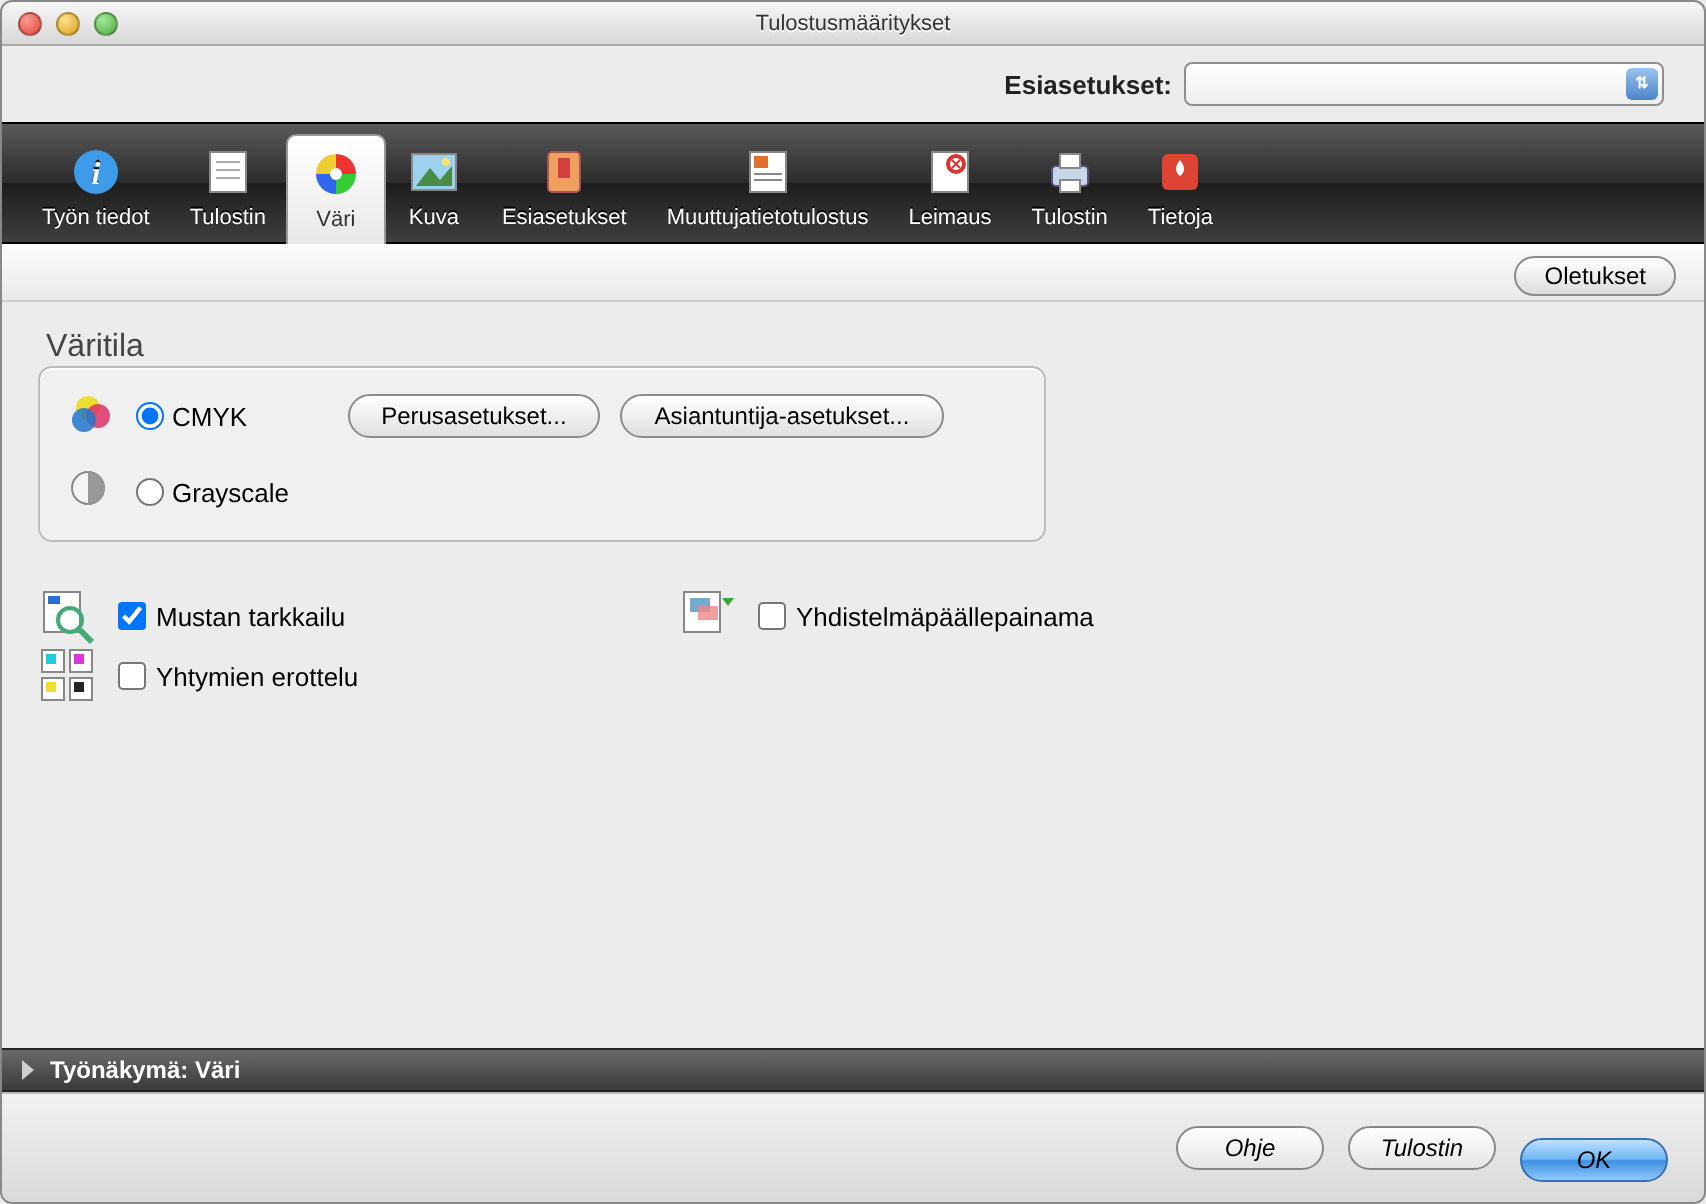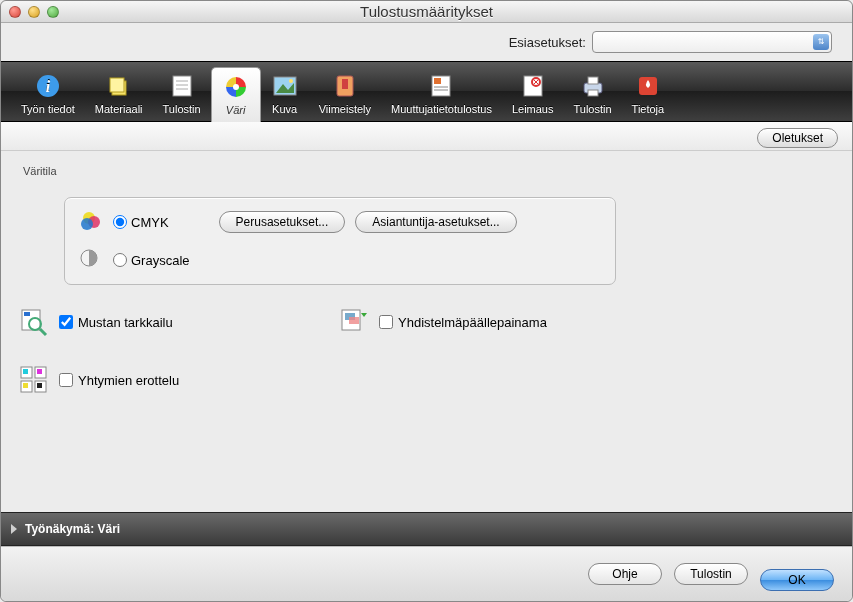--- a/index.html
+++ b/index.html
@@ -24,27 +24,28 @@
     position: relative;
     border-radius: 6px 6px 0 0;
   }
   .traffic-lights { display: flex; gap: 7px; padding-left: 8px; }
   .tl { width: 12px; height: 12px; border-radius: 50%; border: 0.5px solid rgba(0,0,0,0.25); }
   .tl-red { background: radial-gradient(circle at 35% 30%, #ff9b92, #d9453a); }
   .tl-yellow { background: radial-gradient(circle at 35% 30%, #ffe08a, #d8a020); }
   .tl-green { background: radial-gradient(circle at 35% 30%, #a3e99a, #4fa83e); }
   .title-text {
     position: absolute; left: 0; right: 0; text-align: center;
-    font-size: 15px; color: #333; pointer-events: none;
+    font-size: 11px; color: #333; pointer-events: none;
     text-shadow: 0 1px 0 #fff;
   }
   .preset-row {
     padding: 8px 20px 8px 0;
     display: flex; justify-content: flex-end; align-items: center; gap: 6px;
     background: #ececec;
+    font-weight: bold;
   }
   .preset-row label { font-size: 13px; color: #222; }
   .preset-select {
     width: 240px; height: 22px;
     background: linear-gradient(to bottom,#fff,#eee);
     border: 1px solid #8e8e8e; border-radius: 4px;
     position: relative;
   }
   .preset-arrow {
     position: absolute; right: 2px; top: 2px; bottom: 2px; width: 16px;
@@ -70,87 +71,85 @@
     width: 28px; height: 28px; display:flex;align-items:center;justify-content:center;
     margin-bottom: 3px;
   }
   .tab.active {
     background: linear-gradient(to bottom,#fff,#e8e8e8);
     color: #333; text-shadow: none;
     border-radius: 5px 5px 0 0;
     border: 1px solid #999;
     border-bottom: none;
     margin-bottom: -1px;
-    font-style: italic;
   }
   .content-wrap {
     flex: 1; display: flex; flex-direction: column;
     background: #ececec;
   }
   .defaults-row {
     display: flex; justify-content: flex-end;
     padding: 6px 14px 2px 11px;
     background: linear-gradient(to bottom,#fbfbfb,#eaeaea);
     border-bottom: 1px solid #ccc;
   }
   .pill-btn {
     background: linear-gradient(to bottom,#fff,#ddd);
     border: 1px solid #8b8b8b; border-radius: 11px;
     padding: 2px 14px; font-size: 12px; cursor: pointer;
     box-shadow: 0 1px 0 #fff inset;
   }
   .content {
     flex:1; padding: 14px 18px;
   }
-  .group-label { font-size: 11px; color: #444; margin-bottom: 20px; margin-left: 4px; }
+  .group-label { font-size: 16px; color: #444; margin-bottom: 0; margin-left: 4px; }
   .group-box {
     border: 1px solid #bcbcbc; border-radius: 7px;
     background: #f0f0f0;
     padding: 12px 14px;
-    width: 552px;
+    width: 504px;
     box-shadow: 0 1px 0 #fff inset;
-    margin-left: 45px;
   }
   .row { display: flex; align-items: center; gap: 10px; }
   .color-row { margin-bottom: 14px; }
   .mini-icon { width: 24px; height: 24px; }
   .radio-label { font-size: 13px; display: flex; align-items: center; gap: 4px; }
   .btn {
     background: linear-gradient(to bottom,#fff,#e0e0e0);
     border: 1px solid #8b8b8b; border-radius: 12px;
     padding: 3px 16px; font-size: 12px; cursor: pointer;
   }
   .checks {
     display: grid; grid-template-columns: 320px 320px;
-    margin-top: 22px; row-gap: 28px;
+    margin-top: 22px; 
   }
   .check-item { display: flex; align-items: center; gap: 10px; }
   .check-icon { width: 30px; height: 30px; }
   .check-label { font-size: 13px; display:flex; align-items:center; gap:5px; }
   .footer-bar {
-    height: 34px;
+    height: 22px;
     background: linear-gradient(to bottom,#6a6a6a,#3a3a3a);
     color: #fff; font-size: 12px;
     display: flex; align-items: center; padding: 0 10px;
     border-top:1px solid #222; border-bottom:1px solid #222;
   }
   .footer-bar .disc {
     width:0;height:0;border-top:5px solid transparent;border-bottom:5px solid transparent;border-left:6px solid #cfcfcf;margin-right:8px;
   }
   .button-row {
     background: linear-gradient(to bottom,#f2f2f2,#d9d9d9);
     border-top: 1px solid #bbb;
     display:flex; justify-content:flex-end; align-items:center;
     gap: 12px; padding: 10px 18px; border-radius: 0 0 6px 6px;
   }
   .aqua-btn {
     min-width: 74px; height: 22px;
     border: 1px solid #888; border-radius: 11px;
     background: linear-gradient(to bottom,#fff,#e5e5e5);
-    font-size: 12px; cursor:pointer;
+    font-size: 12px; cursor:pointer;font-style:italic;
   }
   .aqua-btn.default {
     background: linear-gradient(to bottom,#bfe0ff 0%, #6fb6f5 48%, #3d8fe0 52%, #8fc8fb 100%);
     border-color: #3c6fb1; color:#000;margin-top:12px;
   }
   input[type=radio],input[type=checkbox]{width:14px;height:14px;}
 </style>
 </head>
 <body>
 
@@ -173,29 +172,20 @@
 <div class="toolbar">
   <div class="tab">
     <div class="icon-wrap">
       <svg width="24" height="24">
           <circle cx="12" cy="12" r="11" fill="#3d9bea"></circle>
           <circle cx="12" cy="12" r="11" fill="url(#g1)"></circle>
           <text x="12" y="18" text-anchor="middle" font-size="16" font-style="italic" font-weight="bold" fill="#fff" font-family="Georgia">i</text>
         </svg>
     </div>
     <span>Työn tiedot</span>
-  </div>
-  <div class="tab">
-    <div class="icon-wrap">
-      <svg width="24" height="24">
-          <rect x="5" y="7" width="14" height="14" fill="#f6e36b" stroke="#b29b1f"></rect>
-          <rect x="3" y="4" width="14" height="14" fill="#fff4a1" stroke="#b29b1f"></rect>
-        </svg>
-    </div>
-    <span>Materiaali</span>
   </div>
   <div class="tab">
     <div class="icon-wrap">
       <svg width="22" height="24">
           <rect x="2" y="2" width="18" height="20" fill="#fff" stroke="#888"></rect>
           <line x1="5" y1="7" x2="17" y2="7" stroke="#aaa"></line>
           <line x1="5" y1="11" x2="17" y2="11" stroke="#aaa"></line>
           <line x1="5" y1="15" x2="17" y2="15" stroke="#aaa"></line>
         </svg>
     </div>
@@ -224,21 +214,21 @@
     </div>
     <span>Kuva</span>
   </div>
   <div class="tab">
     <div class="icon-wrap">
       <svg width="20" height="24">
           <rect x="2" y="2" width="16" height="20" rx="2" fill="#f0a060" stroke="#a55"></rect>
           <rect x="7" y="5" width="6" height="10" fill="#d04040"></rect>
         </svg>
     </div>
-    <span>Viimeistely</span>
+    <span>Esiasetukset</span>
   </div>
   <div class="tab">
     <div class="icon-wrap">
       <svg width="22" height="24">
           <rect x="2" y="2" width="18" height="20" fill="#fff" stroke="#888"></rect>
           <rect x="4" y="4" width="7" height="6" fill="#e07030"></rect>
           <line x1="4" y1="13" x2="18" y2="13" stroke="#888"></line>
           <line x1="4" y1="16" x2="18" y2="16" stroke="#888"></line>
         </svg>
     </div>

